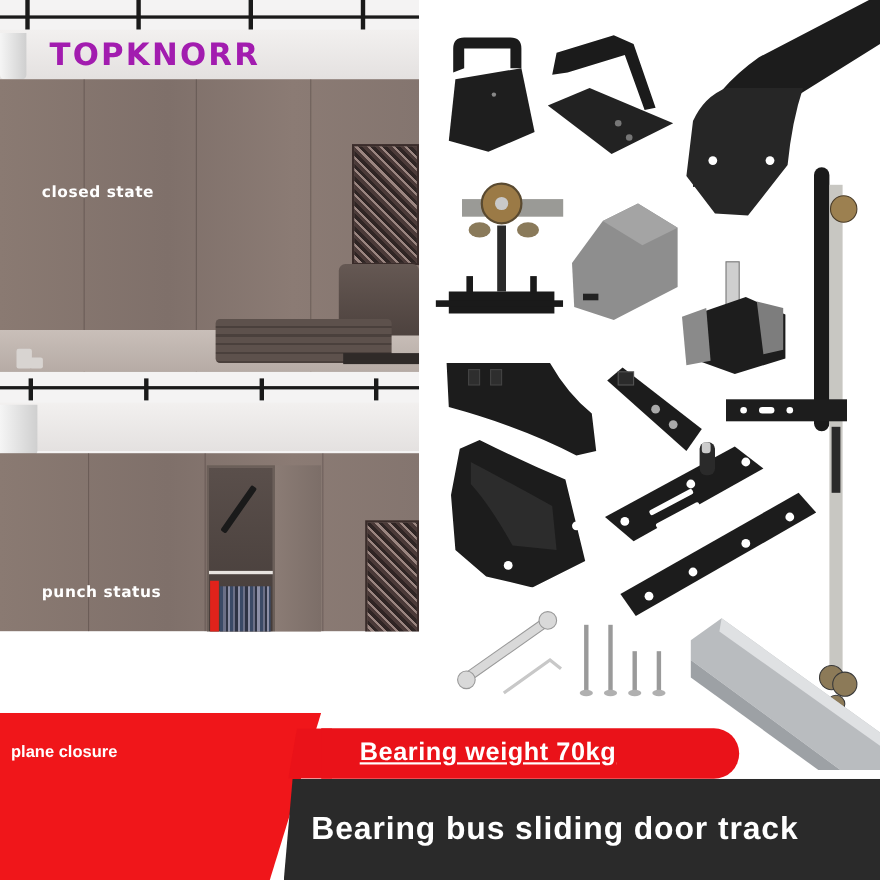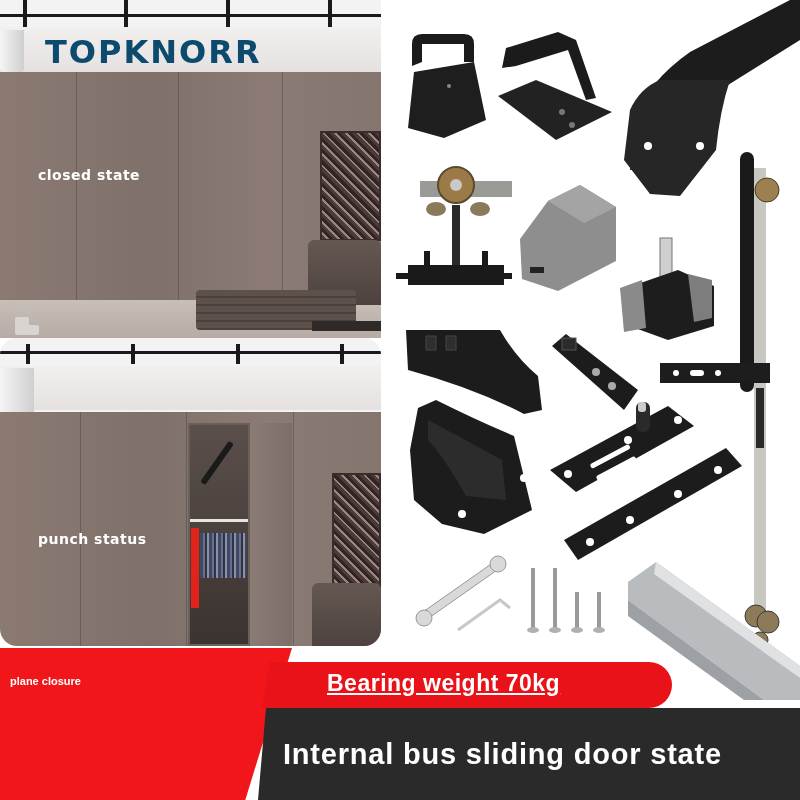--- a/index.html
+++ b/index.html
@@ -2,56 +2,56 @@
 <html><head>
 <meta charset="utf-8">
 <style>
   * { box-sizing: border-box; margin: 0; padding: 0; }
   body { width: 800px; height: 800px; overflow: hidden; background: #ffffff; font-family: "DejaVu Sans", sans-serif; position: relative; }
   .canvas { position: absolute; left: 0; top: 0; width: 800px; height: 800px; background: #fff; }
 
   
   .photo { position: absolute; left: 0; width: 381px; overflow: hidden; }
   .photo-top { top: 0; height: 338px; }
-  .photo-bottom { top: 338px; height: 308px; border-radius: 17px; }
+  .photo-bottom { top: 338px; height: 236px; }
   .ceiling { position: absolute; left: 0; right: 0; background: linear-gradient(#f2f0ef, #e4e1e0); }
   .rail { position: absolute; left: 0; right: 0; height: 3px; background: #1a1a1a; }
   .rail-post { position: absolute; width: 4px; background: #1a1a1a; }
   .wall { position: absolute; left: 0; right: 0; bottom: 0; background: linear-gradient(90deg, #8a7a72, #7f706a 40%, #8b7b74 70%, #84756f); }
   .panel-seam { position: absolute; top: 0; bottom: 0; width: 1px; background: rgba(60,50,45,0.35); }
   .floor { position: absolute; left: 0; right: 0; bottom: 0; background: linear-gradient(#c9bfb9, #b6aba5); }
   .art { position: absolute; background: repeating-linear-gradient(45deg, #4b3a38 0 3px, #9a8580 3px 5px, #2f2524 5px 8px); border: 2px solid #3a2c2a; }
   .sofa-back { position: absolute; background: linear-gradient(#655853, #4d423e); border-radius: 6px 6px 0 0; }
   .sofa-seat { position: absolute; background: repeating-linear-gradient(#5d514c 0 6px, #4a403c 6px 8px); border-radius: 4px; }
   .table-top { position: absolute; background: #2f2a28; }
   .candle { position: absolute; background: #d8d4d1; border-radius: 2px; }
   .lamp { position: absolute; background: linear-gradient(90deg, #f5f5f5, #cfcfcf); border-radius: 0 0 4px 4px; }
 
   .door-open { position: absolute; background: linear-gradient(#5a4f4b, #3b3330); border: 2px solid #6b5f59; }
   .door-leaf { position: absolute; background: linear-gradient(90deg, #8b7c75, #7c6e68); }
   .shelf { position: absolute; height: 3px; background: #e8e4e0; }
   .clothes { position: absolute; background: repeating-linear-gradient(90deg, #3b4a66 0 3px, #6b6f86 3px 5px, #2e3344 5px 7px, #8c8fa6 7px 9px); }
   .coatrack { position: absolute; background: #e0231b; }
   .spot { position: absolute; background: #1a1a1a; transform: rotate(35deg); border-radius: 2px; }
 
-  .brand { position: absolute; left: 45px; top: 33px; font-family: "DejaVu Sans", sans-serif; font-weight: bold; font-size: 32px; letter-spacing: 2px; color: #0c4a6e; }
+  .brand { position: absolute; left: 45px; top: 33px; font-family: "DejaVu Sans", sans-serif; font-weight: bold; font-size: 28px; letter-spacing: 2px; color: #a21caf; }
   .photo-label { position: absolute; color: #ffffff; font-family: "DejaVu Sans", sans-serif; font-weight: bold; font-size: 14px; letter-spacing: 0.5px; }
 
   
   .products { position: absolute; left: 392px; top: 0; width: 408px; height: 700px; }
   .part { position: absolute; }
 
   
   .red-left { position: absolute; left: 0; top: 648px; width: 292px; height: 152px; background: #f0161a; clip-path: polygon(0 0, 100% 0, 84% 100%, 0 100%); }
   .red-pill { position: absolute; left: 292px; top: 662px; width: 380px; height: 46px; background: #ea1219; border-radius: 0 24px 24px 0; clip-path: none; }
   .red-pill-left-join { position: absolute; left: 262px; top: 662px; width: 40px; height: 46px; background: #ea1219; clip-path: polygon(20% 0, 100% 0, 100% 100%, 0 100%); }
   .dark-band { position: absolute; left: 258px; top: 708px; width: 542px; height: 92px; background: #2a2a2a; clip-path: polygon(8px 0, 100% 0, 100% 100%, 0 100%); }
 
   .banner-text { position: absolute; color: #ffffff; font-family: "Liberation Sans", sans-serif; font-weight: bold; white-space: nowrap; }
-  .t-plane { left: 10px; top: 675px; font-size: 11px; }
+  .t-plane { left: 10px; top: 675px; font-size: 15px; }
   .t-push { left: 10px; top: 746px; font-size: 17px; }
   .t-bearing { left: 327px; top: 670px; font-size: 23px; letter-spacing: 0.5px; text-decoration: underline; }
   .t-track { left: 283px; top: 738px; font-size: 29px; letter-spacing: 0.8px; }
 </style>
 </head>
 <body>
 
 <div class="canvas">
 
   <div class="photo photo-top">
@@ -234,14 +234,14 @@
     </svg>
   </div>
 
   <div class="red-left"></div>
   <div class="red-pill-left-join"></div>
   <div class="red-pill"></div>
   <div class="dark-band"></div>
 
   <div class="banner-text t-plane">plane closure</div>
   <div class="banner-text t-bearing">Bearing weight 70kg</div>
-  <div class="banner-text t-track">Internal bus sliding door state</div>
+  <div class="banner-text t-track">Bearing bus sliding door track</div>
 </div>
 
 </body></html>

